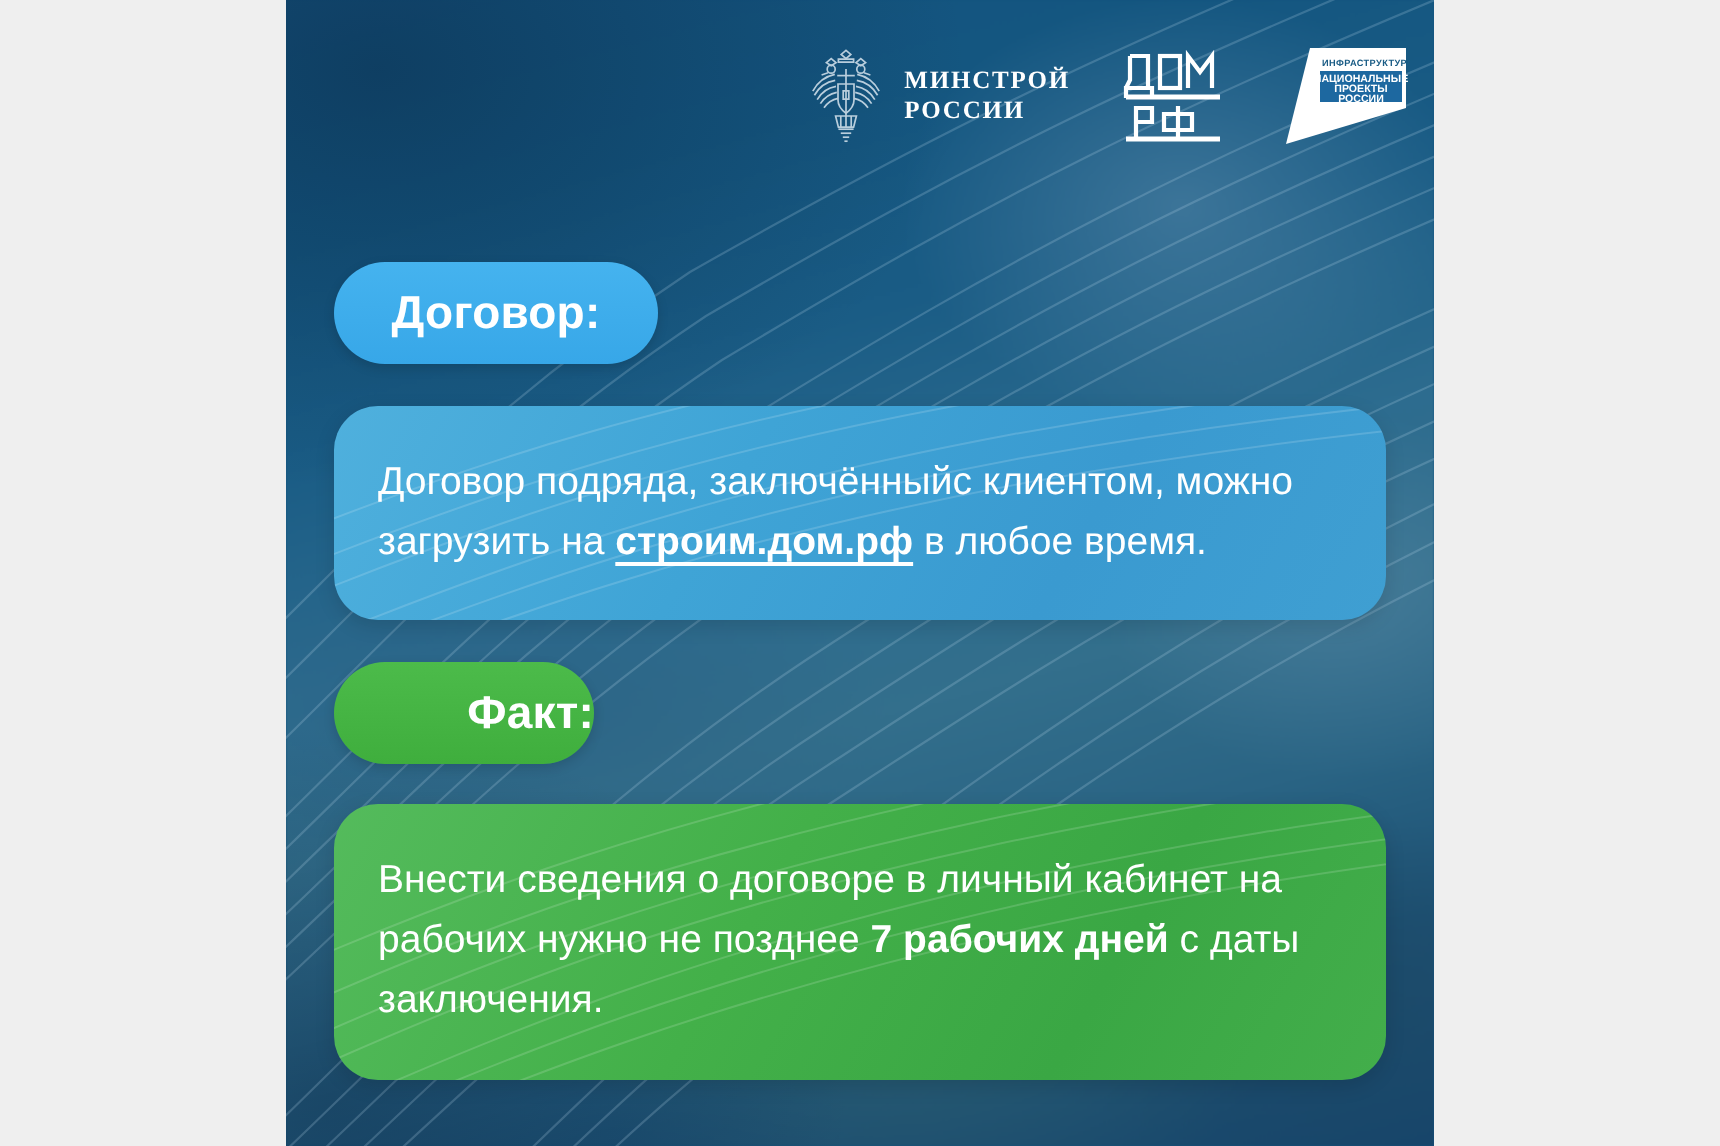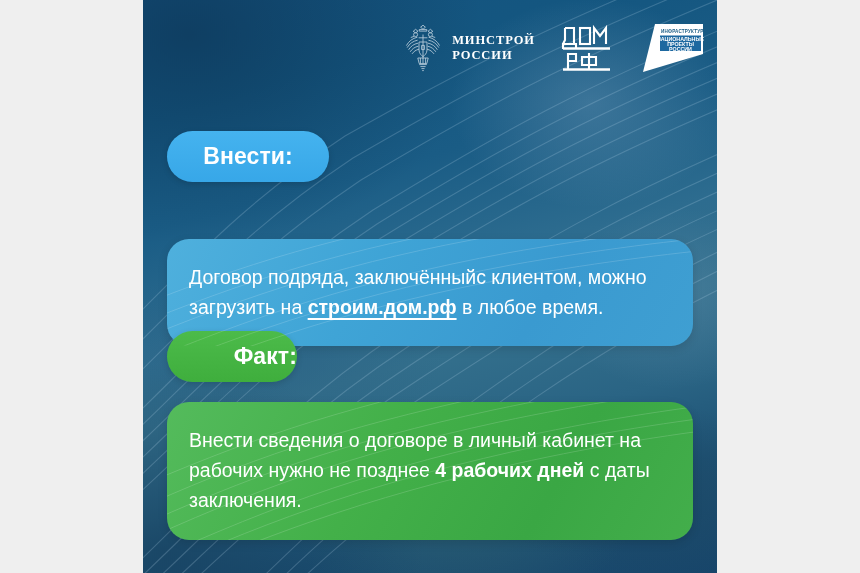--- a/index.html
+++ b/index.html
@@ -154,21 +154,20 @@
     z-index: 1;
     opacity: 0.30;
     pointer-events: none;
   }
   .card .card-waves svg { width: 100%; height: 100%; display: block; }
 
   .card-opinion {
     top: 203px;
     height: 107px;
     background: linear-gradient(120deg, #4fb0dd 0%, #3fa4d6 38%, #3a9ad0 70%, #3f9fd2 100%);
-    margin-top: 36px;
   }
   .card-fact {
     top: 402px;
     height: 138px;
     background: linear-gradient(120deg, #54bb5c 0%, #43b049 40%, #3aa744 72%, #43ae4b 100%);
   }
 
   .strong-link {
     font-weight: bold;
     text-decoration: underline;
@@ -288,21 +287,21 @@
         <text x="22" y="13" font-family="Liberation Sans, sans-serif" font-size="4.6" font-weight="bold" fill="#1a5c85" letter-spacing="0.2">ИНФРАСТРУКТУРА</text>
         <rect x="21" y="15.5" width="41" height="15.5" fill="#1d68a0"></rect>
         <text x="41.5" y="21" font-family="Liberation Sans, sans-serif" font-size="5.3" font-weight="bold" fill="#ffffff" text-anchor="middle">НАЦИОНАЛЬНЫЕ</text>
         <text x="41.5" y="26.2" font-family="Liberation Sans, sans-serif" font-size="5.3" font-weight="bold" fill="#ffffff" text-anchor="middle">ПРОЕКТЫ</text>
         <text x="41.5" y="31" font-family="Liberation Sans, sans-serif" font-size="5.3" font-weight="bold" fill="#ffffff" text-anchor="middle">РОССИИ</text>
       </svg>
 
     </div>
 
     <div class="pill pill-opinion">
-      <span>Внести:</span>
+      <span>Договор:</span>
     </div>
 
     <div class="card card-opinion">
       <div class="card-waves">
         <svg viewBox="0 0 566 147" preserveAspectRatio="none" xmlns="http://www.w3.org/2000/svg">
           <g stroke="#ffffff" stroke-width="1" fill="none" opacity="0.5">
             <path d="M-20,150 C 110,96 210,62 360,34 C 450,18 520,10 600,2"></path>
             <path d="M-20,162 C 112,108 214,74 364,46 C 454,30 524,22 604,14"></path>
             <path d="M-20,174 C 114,120 218,86 368,58 C 458,42 528,34 608,26"></path>
             <path d="M-20,126 C 106,74 204,42 352,16 C 442,1 512,-7 592,-15"></path>
@@ -328,18 +327,18 @@
             <path d="M-20,202 C 112,142 214,104 364,70 C 454,50 524,40 604,30"></path>
             <path d="M-20,214 C 114,154 218,116 368,82 C 458,62 528,52 608,42"></path>
             <path d="M-20,166 C 106,108 204,72 352,40 C 442,21 512,11 592,1"></path>
             <path d="M-20,150 C 102,94 198,60 346,28 C 436,9 506,-1 586,-11"></path>
             <path d="M-20,132 C 98,78 192,46 340,14 C 430,-5 500,-15 580,-25"></path>
             <path d="M-20,110 C 94,60 186,28 334,-4 C 424,-23 494,-33 574,-43"></path>
           </g>
         </svg>
       </div>
       <div class="card-text">
-        <span>Внести сведения о договоре в личный кабинет на рабочих нужно не позднее </span><span class="strong">4 рабочих дней</span><span> с даты заключения.</span>
+        <span>Внести сведения о договоре в личный кабинет на рабочих нужно не позднее </span><span class="strong">7 рабочих дней</span><span> с даты заключения.</span>
       </div>
     </div>
 
   </div>
 </div>
 
 </body></html>

